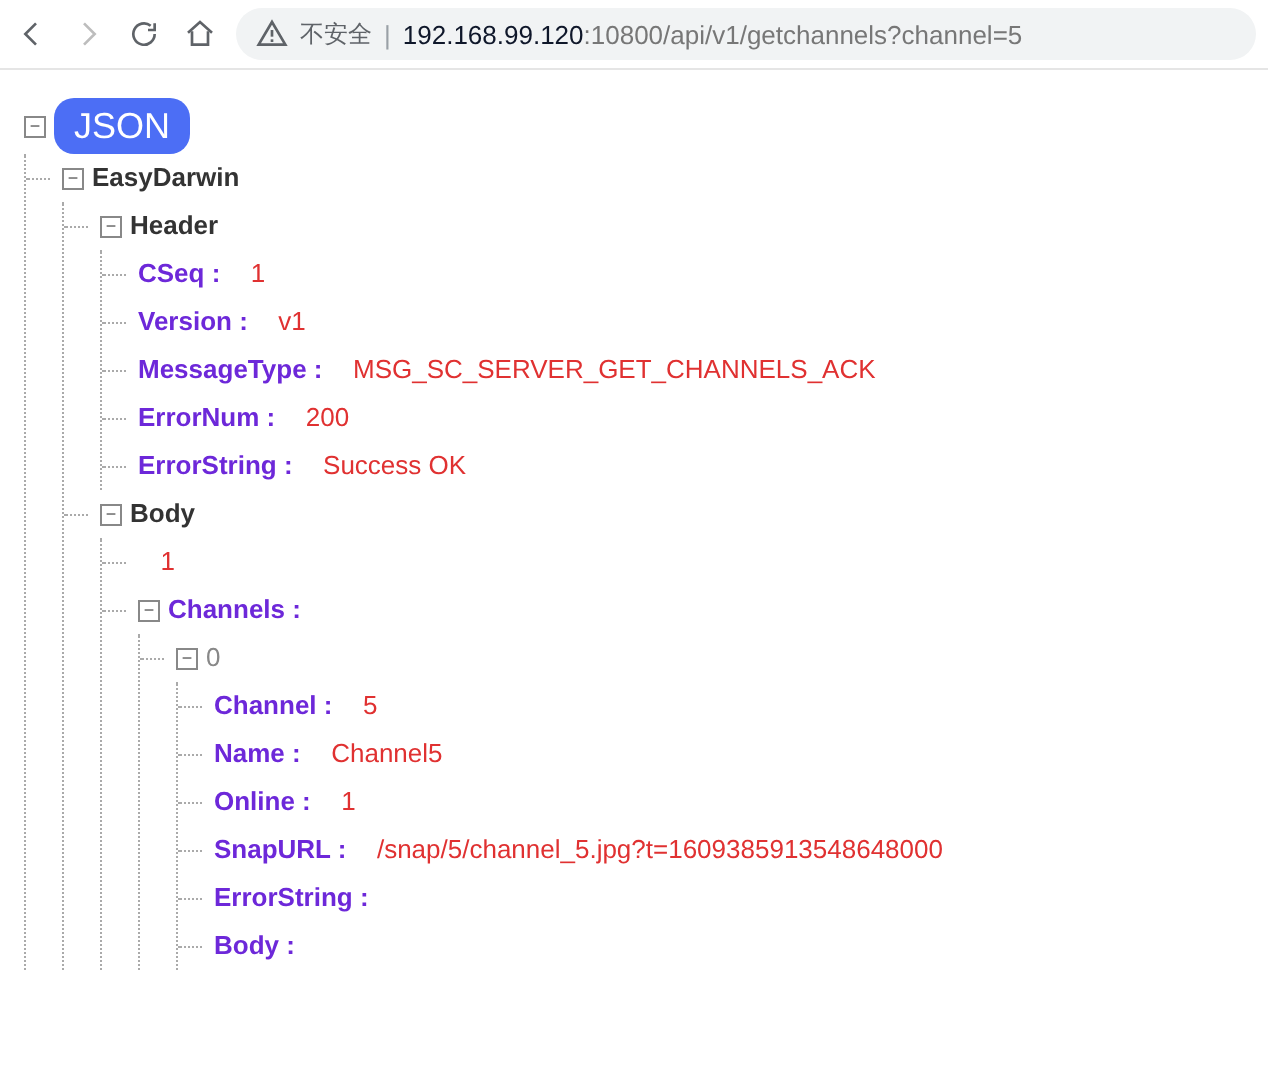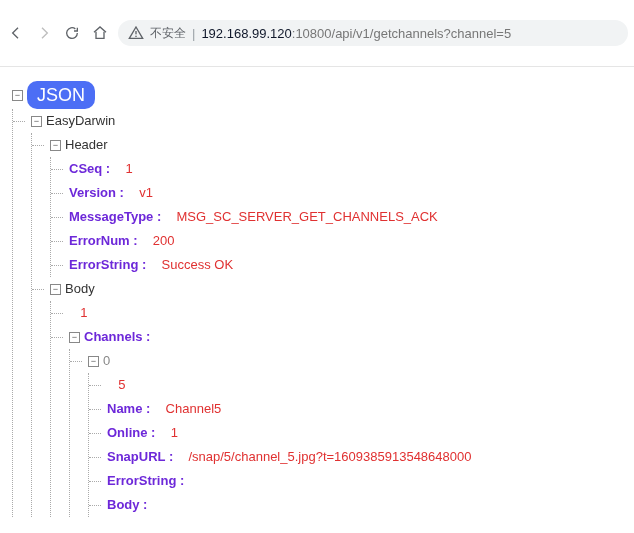--- a/index.html
+++ b/index.html
@@ -9,21 +9,21 @@
   height: 533px;
   font-family: Arial, "Microsoft YaHei", sans-serif;
   font-size: 13px;
   background: #ffffff;
   color: #333333;
 }
 .toolbar {
   height: 34px;
   display: flex;
   align-items: center;
-  padding: 16px 6px;
+  padding: 0 6px;
   border-bottom: 1px solid #e5e5e5;
   gap: 8px;
 }
 .tb-icon {
   width: 20px;
   height: 20px;
   display: flex;
   align-items: center;
   justify-content: center;
   color: #5f6368;
@@ -136,20 +136,21 @@
 }
 .k-field.dim {
   color: #888888;
   font-weight: normal;
 }
 .k-value {
   color: #e03131;
 }
 .k-plain {
   color: #333333;
+  font-weight: bold;
 }
 </style>
 </head>
 <body>
 
 <div class="toolbar">
   <div class="tb-icon">
     <svg viewBox="0 0 24 24" fill="none" stroke="currentColor" stroke-width="2">
         <path d="M15 4 L7 12 L15 20"></path>
       </svg>
@@ -240,21 +241,21 @@
                       <span class="k-field">Channels :</span>
                     </div>
                     <ul class="children">
                       <li>
                         <div class="node-line">
                           <span class="expander">−</span>
                           <span class="k-field dim">0</span>
                         </div>
                         <ul class="children">
                           <li>
-                              <div class="node-line">&nbsp;&nbsp;<span class="k-value">5</span></div>
+                              <div class="node-line"><span class="k-field">Channel :</span>&nbsp;&nbsp;<span class="k-value">5</span></div>
                             </li>
                           <li>
                               <div class="node-line"><span class="k-field">Name :</span>&nbsp;&nbsp;<span class="k-value">Channel5</span></div>
                             </li>
                           <li>
                               <div class="node-line"><span class="k-field">Online :</span>&nbsp;&nbsp;<span class="k-value">1</span></div>
                             </li>
                           <li>
                               <div class="node-line"><span class="k-field">SnapURL :</span>&nbsp;&nbsp;<span class="k-value">/snap/5/channel_5.jpg?t=1609385913548648000</span></div>
                             </li>

